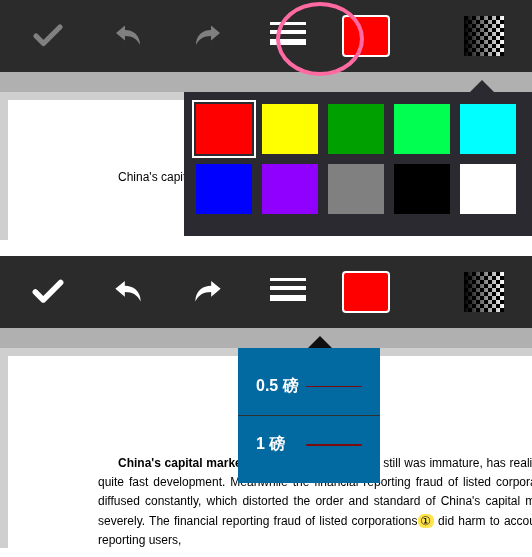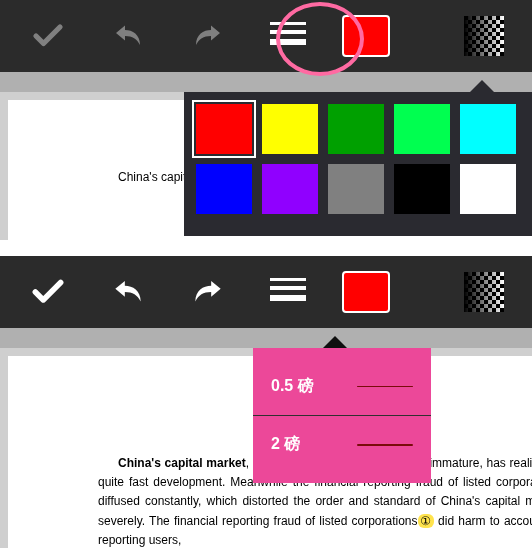--- a/index.html
+++ b/index.html
@@ -15,21 +15,21 @@
   .body-text{font-size:12px;line-height:1.6;color:#000}
   .body-text b{font-weight:bold}
   .highlight-circle{position:absolute;left:276px;top:2px;width:80px;height:66px;border:4px solid #ff6aa2;border-radius:50%/50%;pointer-events:none}
   
   .popover{position:absolute;right:0;top:92px;width:348px;background:#2a2a30;padding:12px;box-sizing:border-box}
   .popover .arrow{position:absolute;top:-12px;right:38px;width:0;height:0;border-left:12px solid transparent;border-right:12px solid transparent;border-bottom:12px solid #2a2a30}
   .swatch-row{display:flex;gap:10px;margin-bottom:10px}
   .swatch{width:56px;height:50px;cursor:pointer}
   .swatch.sel{outline:2px solid #fff;outline-offset:2px}
   
-  .popover2{position:absolute;left:253px;top:92px;width:178px;background:#ec4899;padding:10px 0;box-sizing:border-box}
+  .popover2{position:absolute;left:238px;top:92px;width:142px;background:#0369a1;padding:10px 0;box-sizing:border-box}
   .popover2 .arrow{position:absolute;top:-12px;left:70px;width:0;height:0;border-left:12px solid transparent;border-right:12px solid transparent;border-bottom:12px solid #0f0f0f}
   .stroke-item{display:flex;align-items:center;justify-content:space-between;padding:18px 18px;border-bottom:1px solid #303030;cursor:pointer}
   .stroke-item:last-child{border-bottom:none}
   .stroke-label{color:#fff;font-weight:bold;font-size:16px}
   .stroke-line{width:56px;background:#7a0b0b;border-radius:1px}
   .gap{height:16px;background:#fff}
   
   .docarea2{background:#cfcfcf;position:relative;height:200px}
   .paper2{position:absolute;left:8px;top:8px;right:-60px;background:#fff;height:220px;padding:70px 30px 20px 90px;box-sizing:border-box}
   .hl{background:#ffe34d;border-radius:6px;padding:0 2px}
@@ -168,18 +168,18 @@
   </div>
 
   <div class="popover2">
     <div class="arrow"></div>
     <div id="stroke-list">
         <div class="stroke-item">
           <span class="stroke-label">0.5 磅</span>
           <span class="stroke-line" style="height: 1px;"></span>
         </div>
         <div class="stroke-item">
-          <span class="stroke-label">2 磅</span>
+          <span class="stroke-label">1 磅</span>
           <span class="stroke-line" style="height: 2px;"></span>
         </div>
       </div>
   </div>
 </div>
 
 </body></html>

